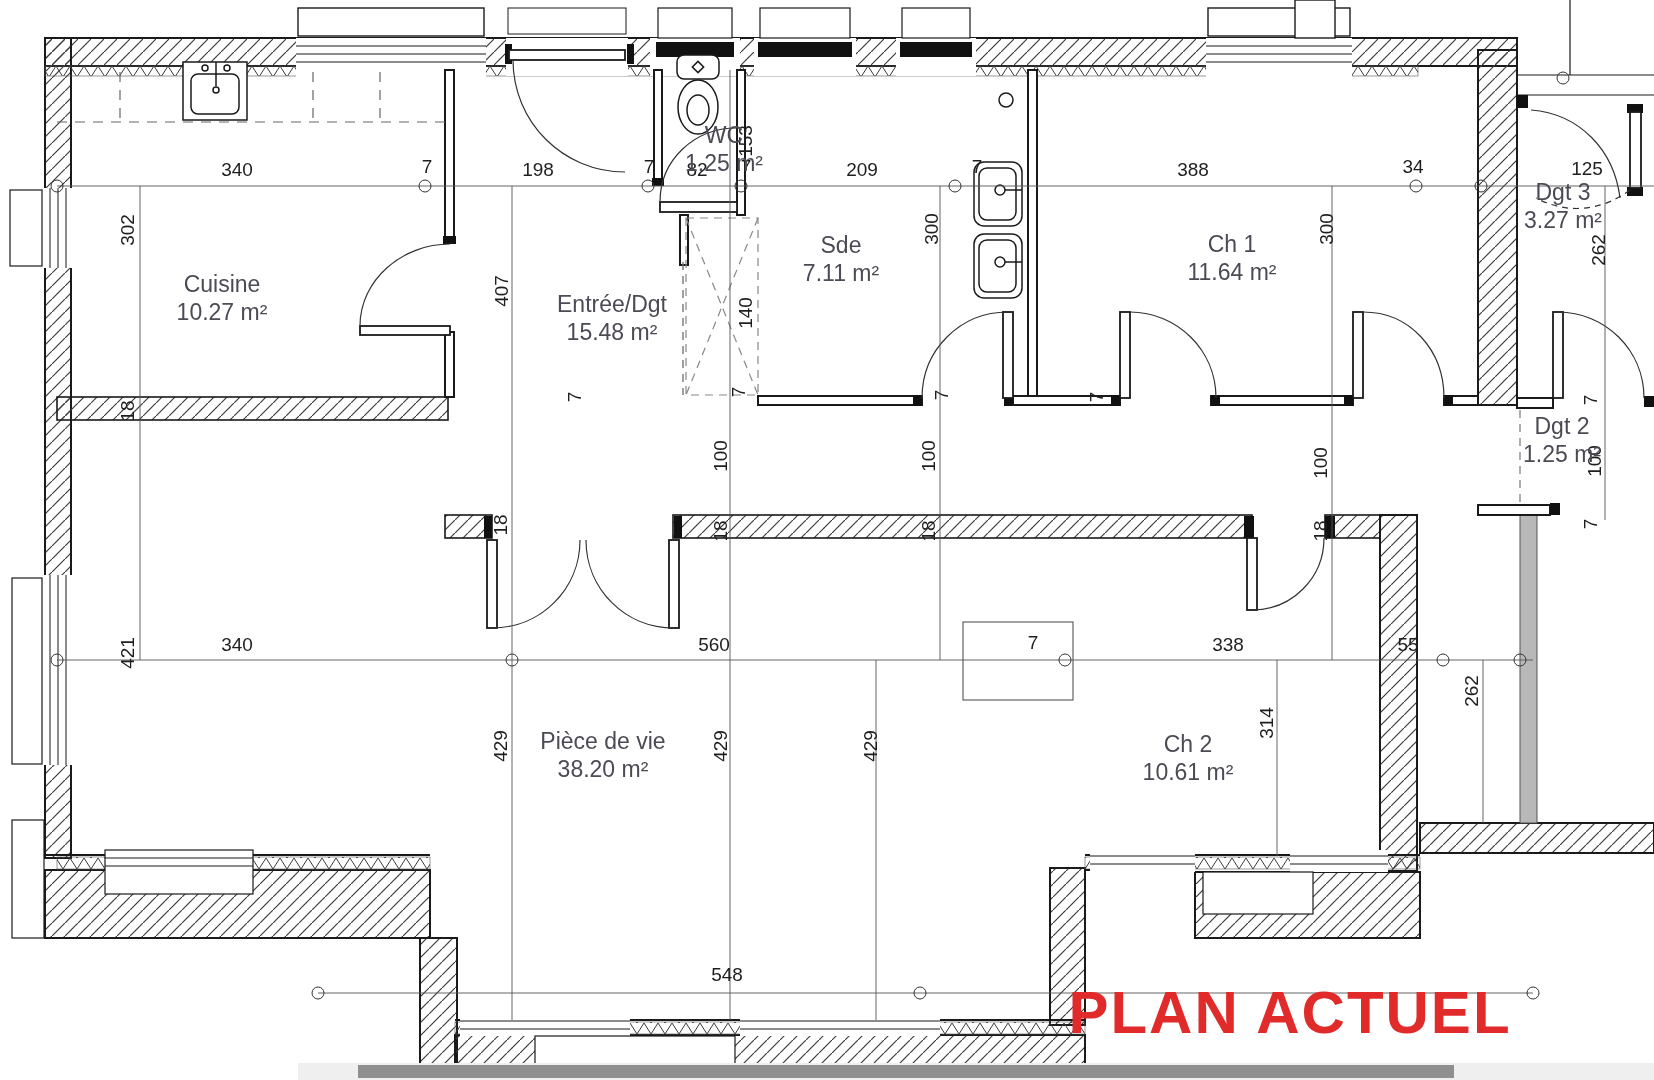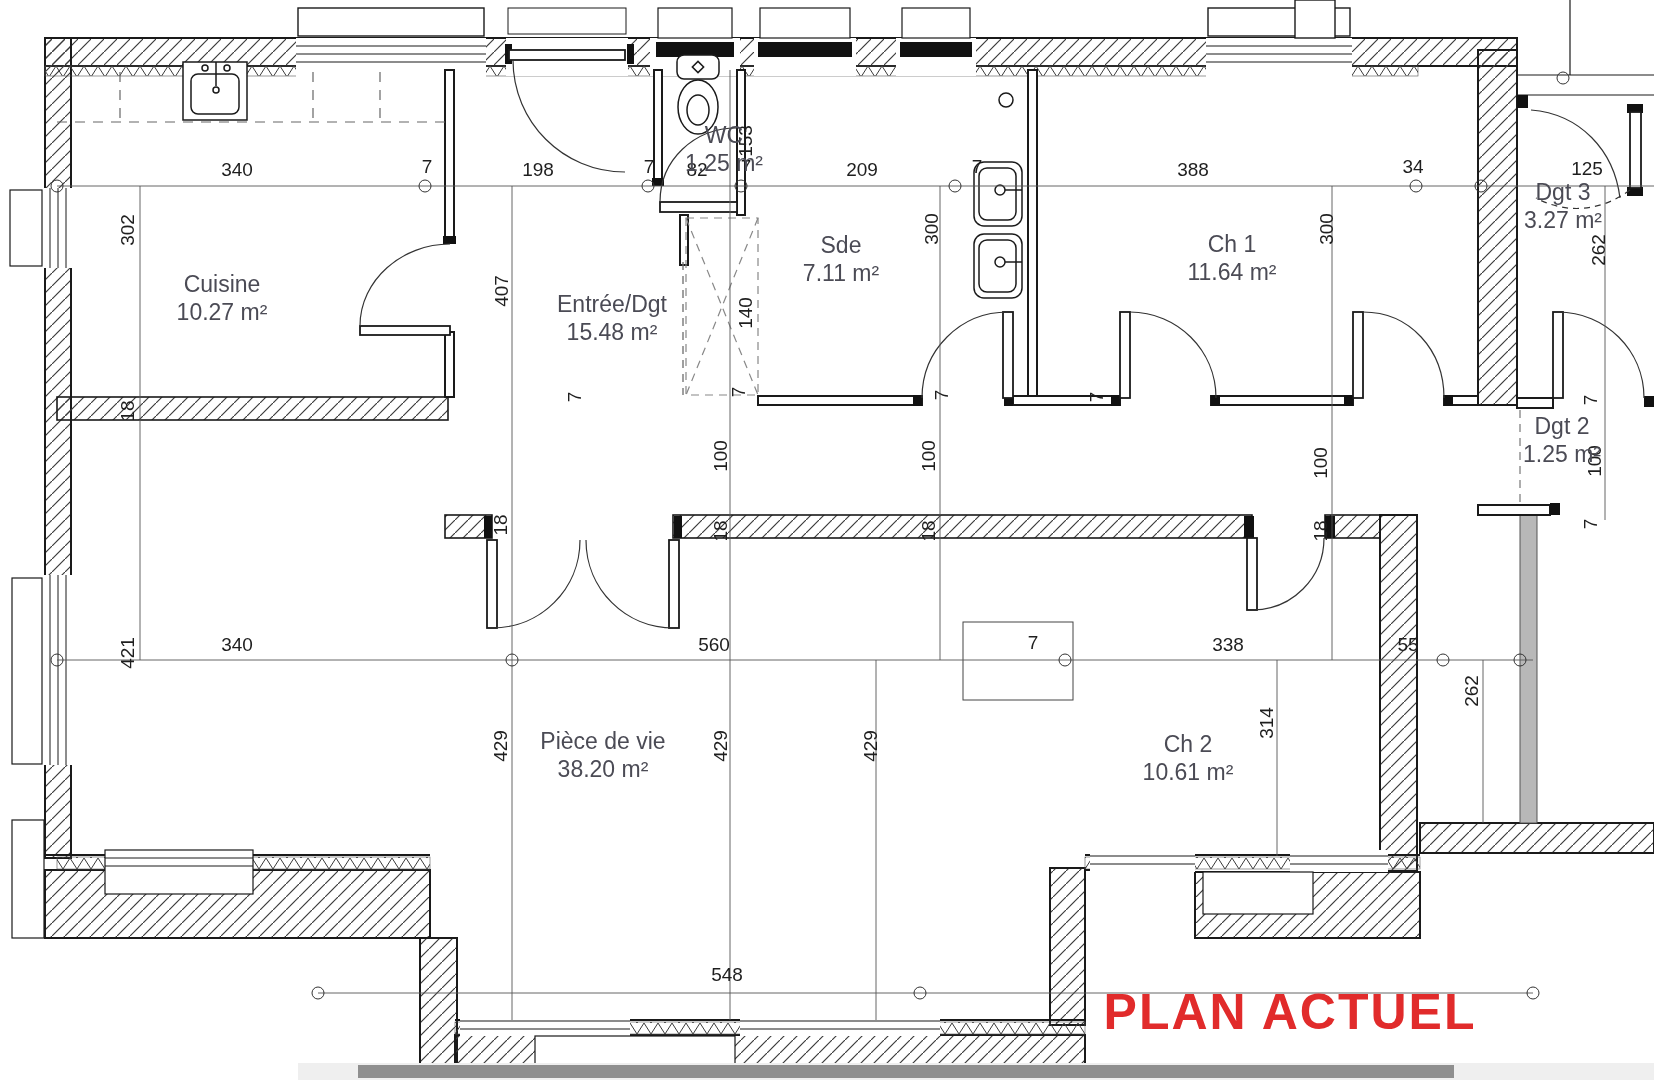--- a/index.html
+++ b/index.html
@@ -1,21 +1,21 @@
 <!DOCTYPE html>
 <html><head>
 <meta charset="utf-8">
 <style>
   html,body{margin:0;padding:0;background:#fff;}
   #stage{position:relative;width:1654px;height:1080px;background:#ffffff;overflow:hidden;
          font-family:"Liberation Sans", sans-serif;}
   svg{position:absolute;left:0;top:0;}
   .room-label{font-family:"Liberation Sans",sans-serif;font-size:23px;fill:#4b4b55;}
   .dim-label{font-family:"Liberation Sans",sans-serif;font-size:19px;fill:#1e1e1e;}
-  #plan-title{position:absolute;transform:translate(-50%,-50%);font-size:50px;font-weight:bold;
+  #plan-title{position:absolute;transform:translate(-50%,-50%);font-size:60px;font-weight:bold;
               letter-spacing:2px;white-space:nowrap;font-family:"Liberation Sans",sans-serif;}
   #scroll-track{position:absolute;left:298px;right:0;bottom:0;height:17px;background:#efefef;}
   #scroll-thumb{position:absolute;left:60px;width:1096px;top:2px;height:13px;background:#8f8f8f;}
 </style>
 </head>
 <body>
 
 <div id="stage">
 <svg width="1654" height="1080" viewBox="0 0 1654 1080">
   <defs>

